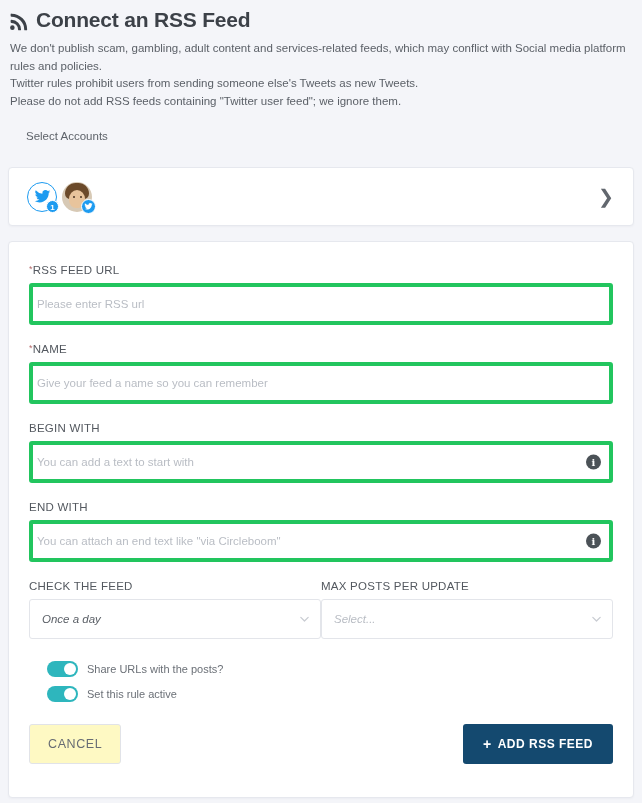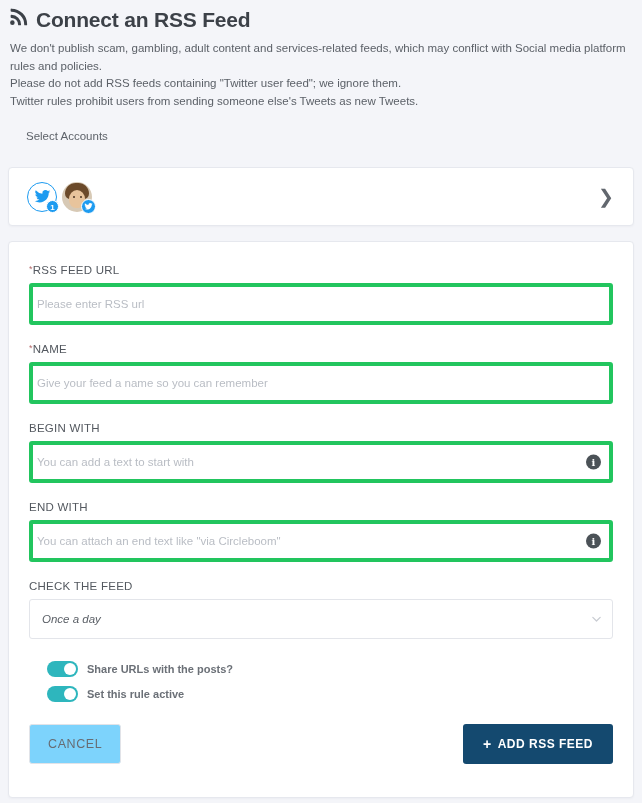--- a/index.html
+++ b/index.html
@@ -15,20 +15,21 @@
     color: #4a4f55;
     overflow: hidden;
   }
 
   
   .page-header {
     padding: 6px 8px 0 8px;
   }
   .page-title {
     display: flex;
+    align-items: center;
     gap: 7px;
     font-size: 21px;
     font-weight: bold;
     color: #3c4148;
     letter-spacing: -0.2px;
     margin: 0 0 6px 0;
     line-height: 28px;
   }
   .rss-icon {
     width: 21px;
@@ -260,35 +261,34 @@
   .switch .knob {
     position: absolute;
     right: 2px; top: 2px;
     width: 12px; height: 12px;
     border-radius: 50%;
     background: #fff;
   }
   .toggle-label {
     font-size: 11px;
     color: #6b7077;
-    font-weight: bold;
   }
 
   
   .footer-actions {
     display: flex;
     align-items: center;
     justify-content: space-between;
     margin-top: 22px;
   }
   .btn-cancel {
     height: 40px;
     min-width: 85px;
     padding: 0 18px;
-    background: #7dd3fc;
+    background: #fef9c3;
     border: 1px solid #e1e3e8;
     border-radius: 3px;
     color: #676c73;
     font-size: 12.5px;
     letter-spacing: 0.6px;
     font-family: "Liberation Sans", sans-serif;
     cursor: pointer;
   }
   .btn-add {
     height: 40px;
@@ -317,22 +317,22 @@
       <svg class="rss-icon" viewBox="0 0 24 24" aria-hidden="true">
         <circle cx="5" cy="19" r="2.6" fill="#3c4148"></circle>
         <path d="M3 11.2a1 1 0 0 1 1-1.1 11 11 0 0 1 10.9 11 1 1 0 0 1-1.1 1h-1.3a1 1 0 0 1-1-1A7.6 7.6 0 0 0 4 13.6a1 1 0 0 1-1-1z" fill="#3c4148"></path>
         <path d="M3 4.1A1 1 0 0 1 4 3a18 18 0 0 1 17.9 18.1 1 1 0 0 1-1 1h-1.4a1 1 0 0 1-1-1A14.6 14.6 0 0 0 4 6.5a1 1 0 0 1-1-1z" fill="#3c4148"></path>
       </svg>
     </span>
     <span>Connect an RSS Feed</span>
   </h1>
   <div class="intro">
     <p>We don't publish scam, gambling, adult content and services-related feeds, which may conflict with Social media platform rules and policies.</p>
+    <p>Twitter rules prohibit users from sending someone else's Tweets as new Tweets.</p>
     <p>Please do not add RSS feeds containing "Twitter user feed"; we ignore them.</p>
-    <p>Twitter rules prohibit users from sending someone else's Tweets as new Tweets.</p>
   </div>
 </div>
 
 <div class="accounts-section">
   <div class="accounts-label">Select Accounts</div>
   <div class="accounts-card">
     <div class="avatar-group">
       <div class="avatar">
         <div class="avatar-ring">
           <svg viewBox="0 0 24 24" aria-hidden="true">
@@ -402,20 +402,33 @@
         <div class="select-box">
           <span>Once a day</span>
         </div>
         <span class="select-caret">
           <svg viewBox="0 0 12 12" aria-hidden="true">
             <path d="M2 4.2 L6 8.2 L10 4.2" fill="none" stroke="#c9ccd2" stroke-width="1.4" stroke-linecap="round" stroke-linejoin="round"></path>
           </svg>
         </span>
       </div>
     </div>
+    <div class="col">
+      <label class="field-label">MAX POSTS PER UPDATE</label>
+      <div class="select-wrap">
+        <div class="select-box placeholder-val">
+          <span>Select...</span>
+        </div>
+        <span class="select-caret">
+          <svg viewBox="0 0 12 12" aria-hidden="true">
+            <path d="M2 4.2 L6 8.2 L10 4.2" fill="none" stroke="#c9ccd2" stroke-width="1.4" stroke-linecap="round" stroke-linejoin="round"></path>
+          </svg>
+        </span>
+      </div>
+    </div>
   </div>
 
   <div class="toggles">
     <div class="toggle-row">
       <div class="switch">
           <span class="knob"></span>
         </div>
       <span class="toggle-label">Share URLs with the posts?</span>
     </div>
     <div class="toggle-row">

